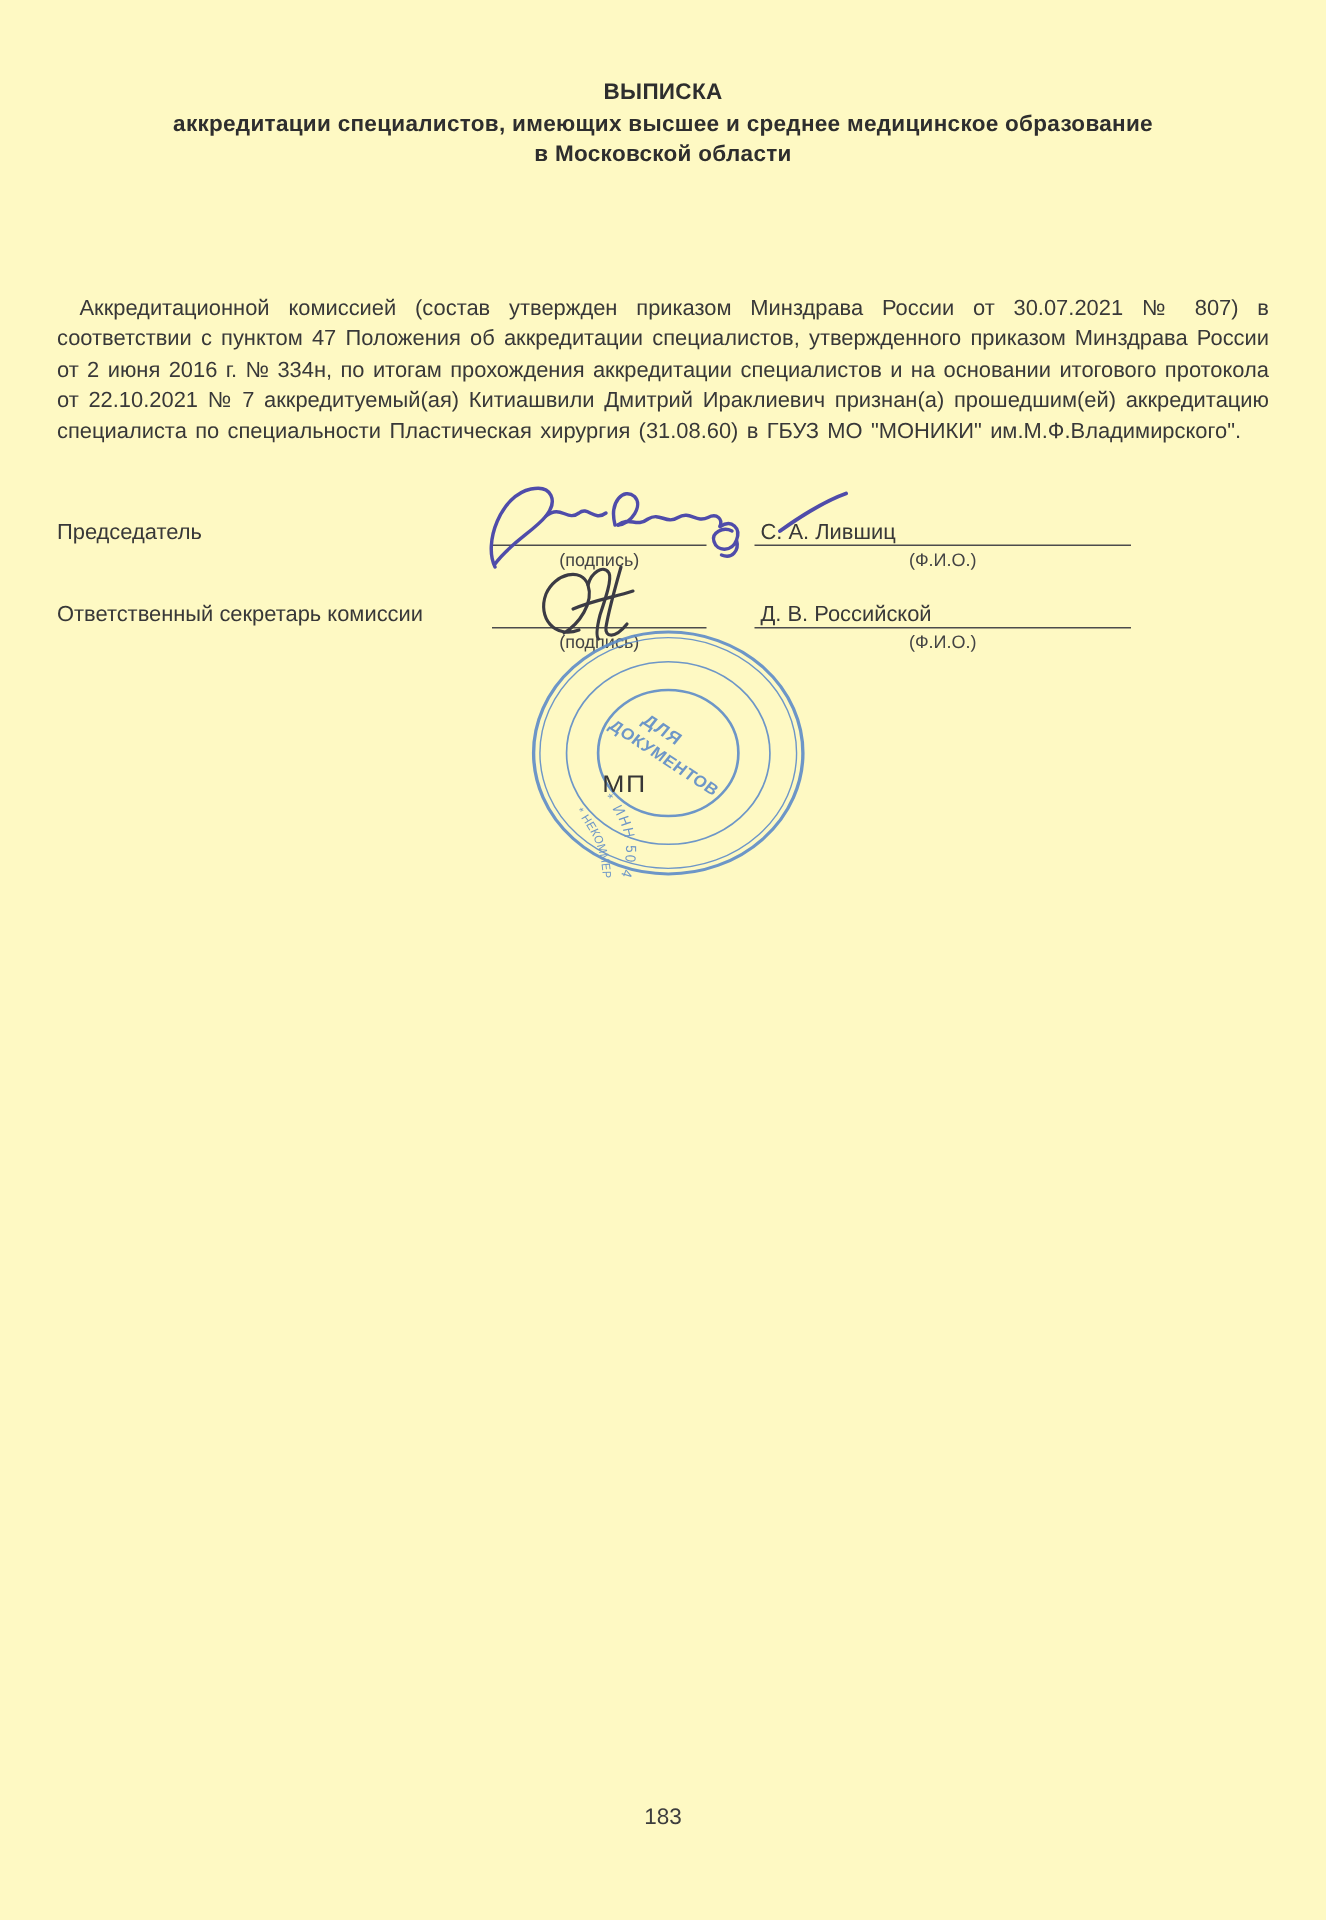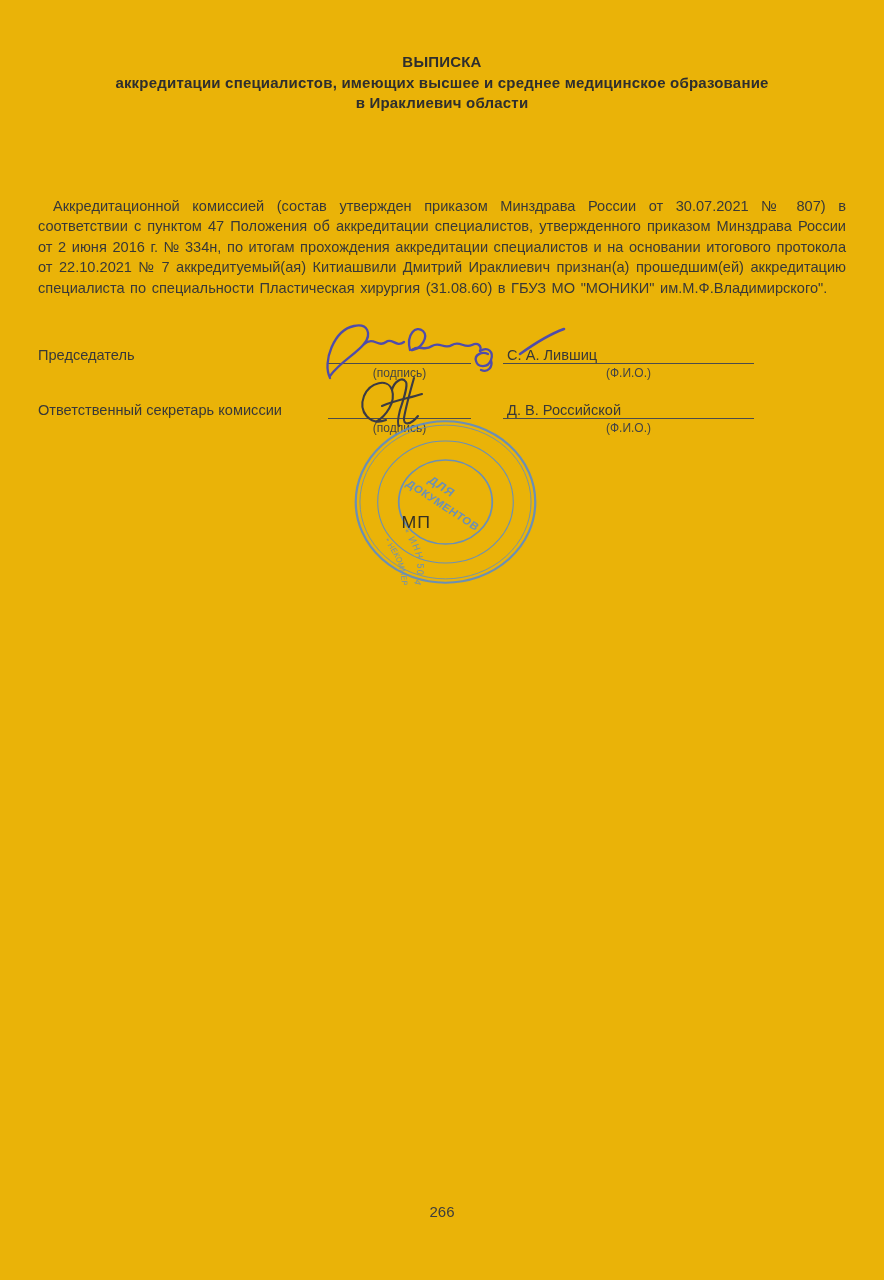--- a/index.html
+++ b/index.html
@@ -4,21 +4,21 @@
 <style>
   html,body{margin:0;padding:0;}
   body{
     width:884px;height:1280px;
     background:#ffffff;
     font-family:"Liberation Sans","DejaVu Sans",sans-serif;
     color:#3a3a3a;
     position:relative;
     overflow:hidden;
   }
-  .page{position:absolute;inset:0;background:#eab308;}
+  .page{position:absolute;inset:0;background:#fef9c3;}
 
   
   .doc-title{
     position:absolute;top:52px;left:0;right:0;
     text-align:center;
     font-weight:bold;
     font-size:15px;line-height:20.5px;
     color:#2e2e2e;
     letter-spacing:.2px;
   }
@@ -61,21 +61,21 @@
   }
 </style>
 </head>
 <body>
 
 <div class="page">
 
   <div class="doc-title">
     <div>ВЫПИСКА</div>
     <div>аккредитации специалистов, имеющих высшее и среднее медицинское образование</div>
-    <div>в Ираклиевич области</div>
+    <div>в Московской области</div>
   </div>
 
   <p class="body-par">Аккредитационной комиссией (состав утвержден приказом Минздрава России от 30.07.2021 № 807) в соответствии с пунктом 47 Положения об аккредитации специалистов, утвержденного приказом Минздрава России от 2 июня 2016 г. № 334н, по итогам прохождения аккредитации специалистов и на основании итогового протокола от 22.10.2021 № 7 аккредитуемый(ая) Китиашвили Дмитрий Ираклиевич признан(а) прошедшим(ей) аккредитацию специалиста по специальности Пластическая хирургия (31.08.60) в ГБУЗ МО "МОНИКИ" им.М.Ф.Владимирского".</p>
 
   <div class="abs role" style="left:38px;top:347px;">Председатель</div>
   <div class="abs uline" style="left:328px;top:363px;width:143px;"></div>
   <div class="abs caption" style="left:328px;top:366px;width:143px;">(подпись)</div>
   <div class="abs sig-name" style="left:507px;top:347px;">С. А. Лившиц</div>
   <div class="abs uline" style="left:503px;top:363px;width:251px;"></div>
   <div class="abs caption" style="left:503px;top:366px;width:251px;">(Ф.И.О.)</div>
@@ -122,15 +122,15 @@
         <textPath href="#innerArc">* ИНН 50 4066871  *  ОГРН 1135000003366  *</textPath>
       </text>
     </g>
     <g transform="translate(100,100) rotate(36)">
       <text class="center-txt" x="-14" y="-8" text-anchor="middle" font-size="13.5" letter-spacing="1">ДЛЯ</text>
       <text class="center-txt" x="0" y="9" text-anchor="middle" font-size="12.5" letter-spacing="0.5">ДОКУМЕНТОВ</text>
     </g>
     <text class="mp" x="53" y="131">МП</text>
   </svg>
 
-  <div class="page-number">266</div>
+  <div class="page-number">183</div>
 
 </div>
 
 </body></html>

